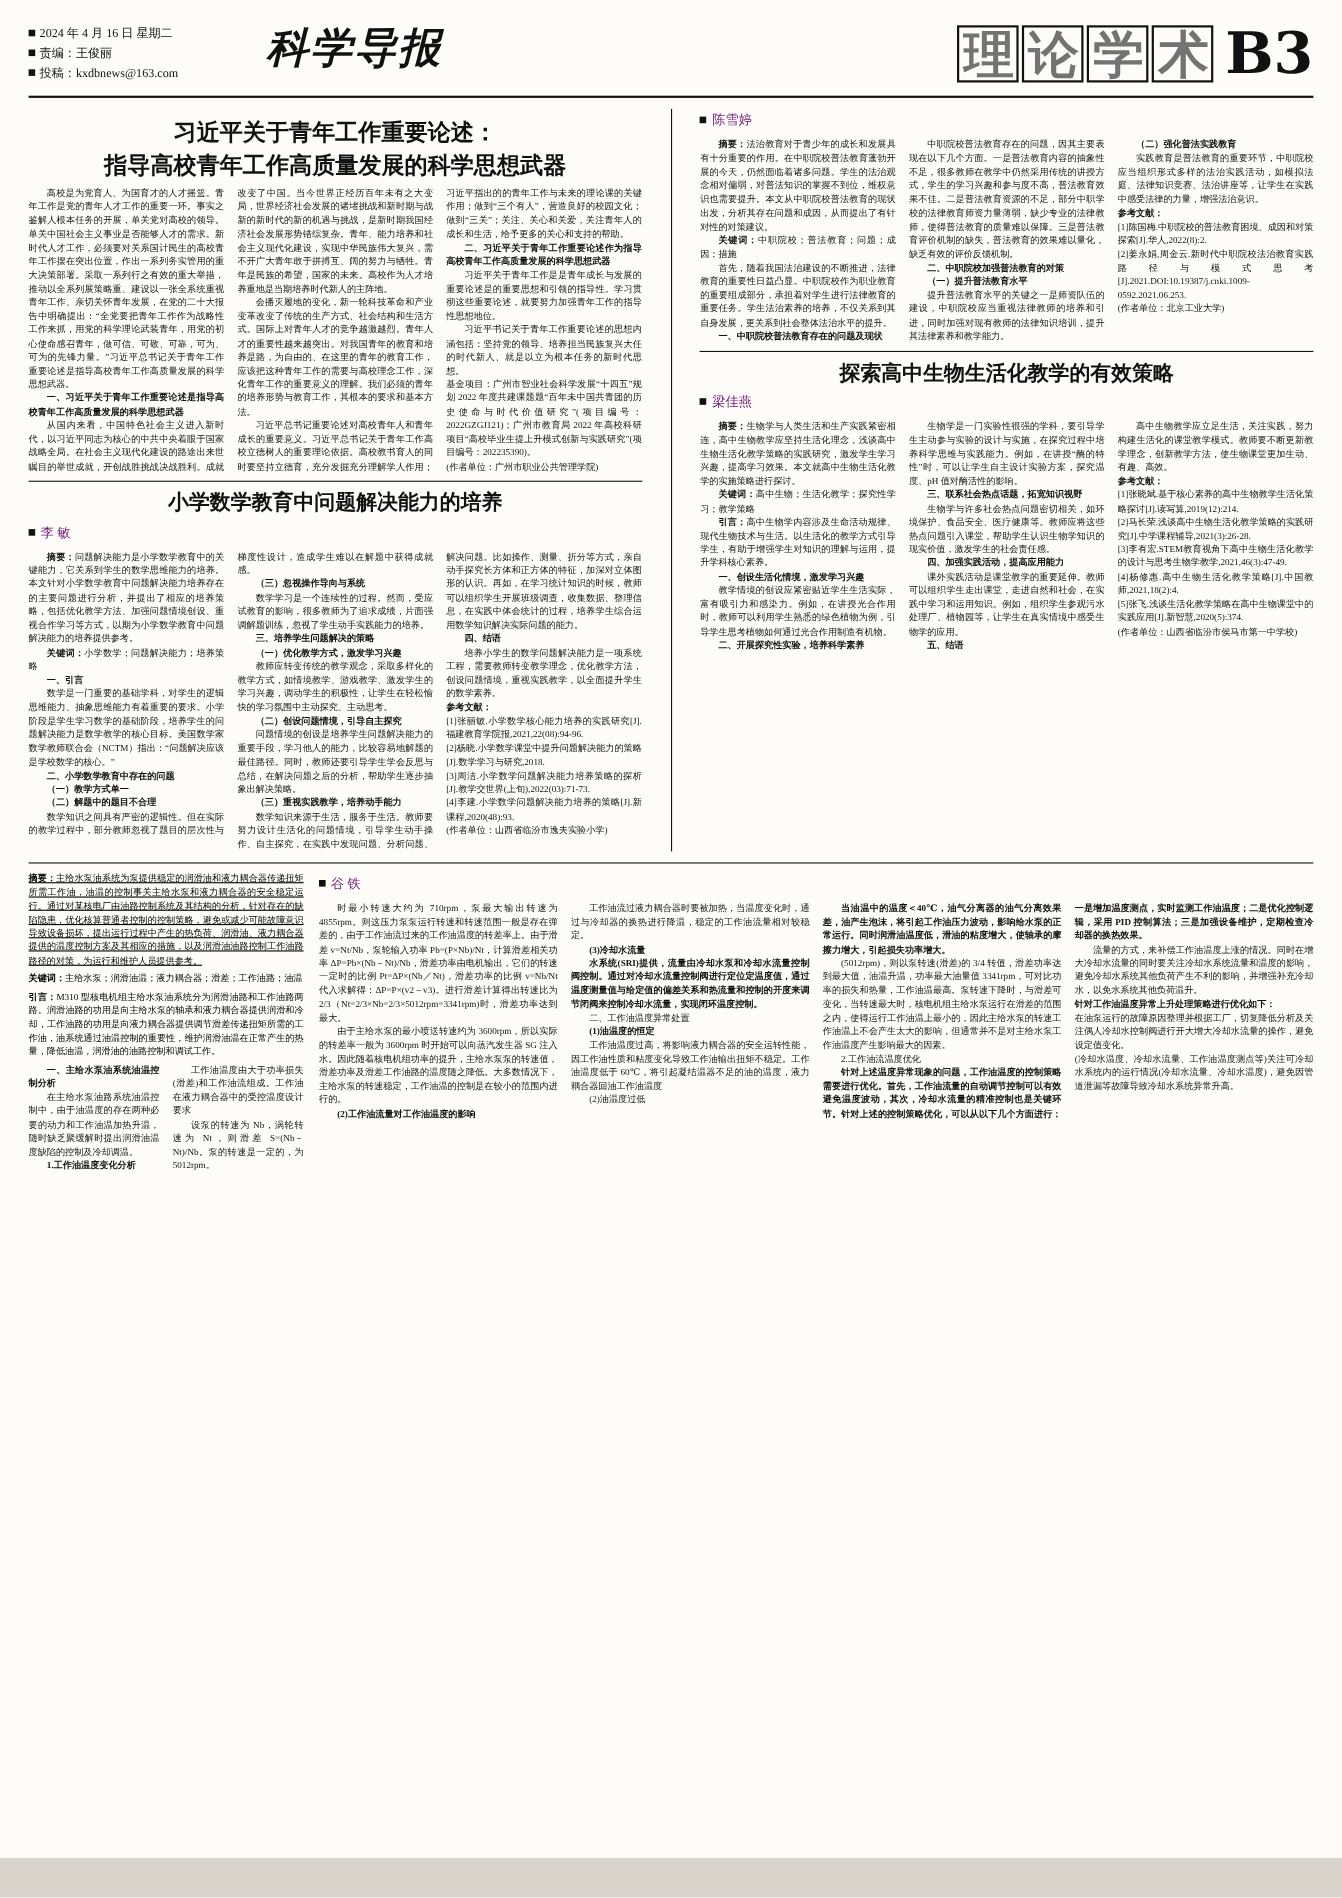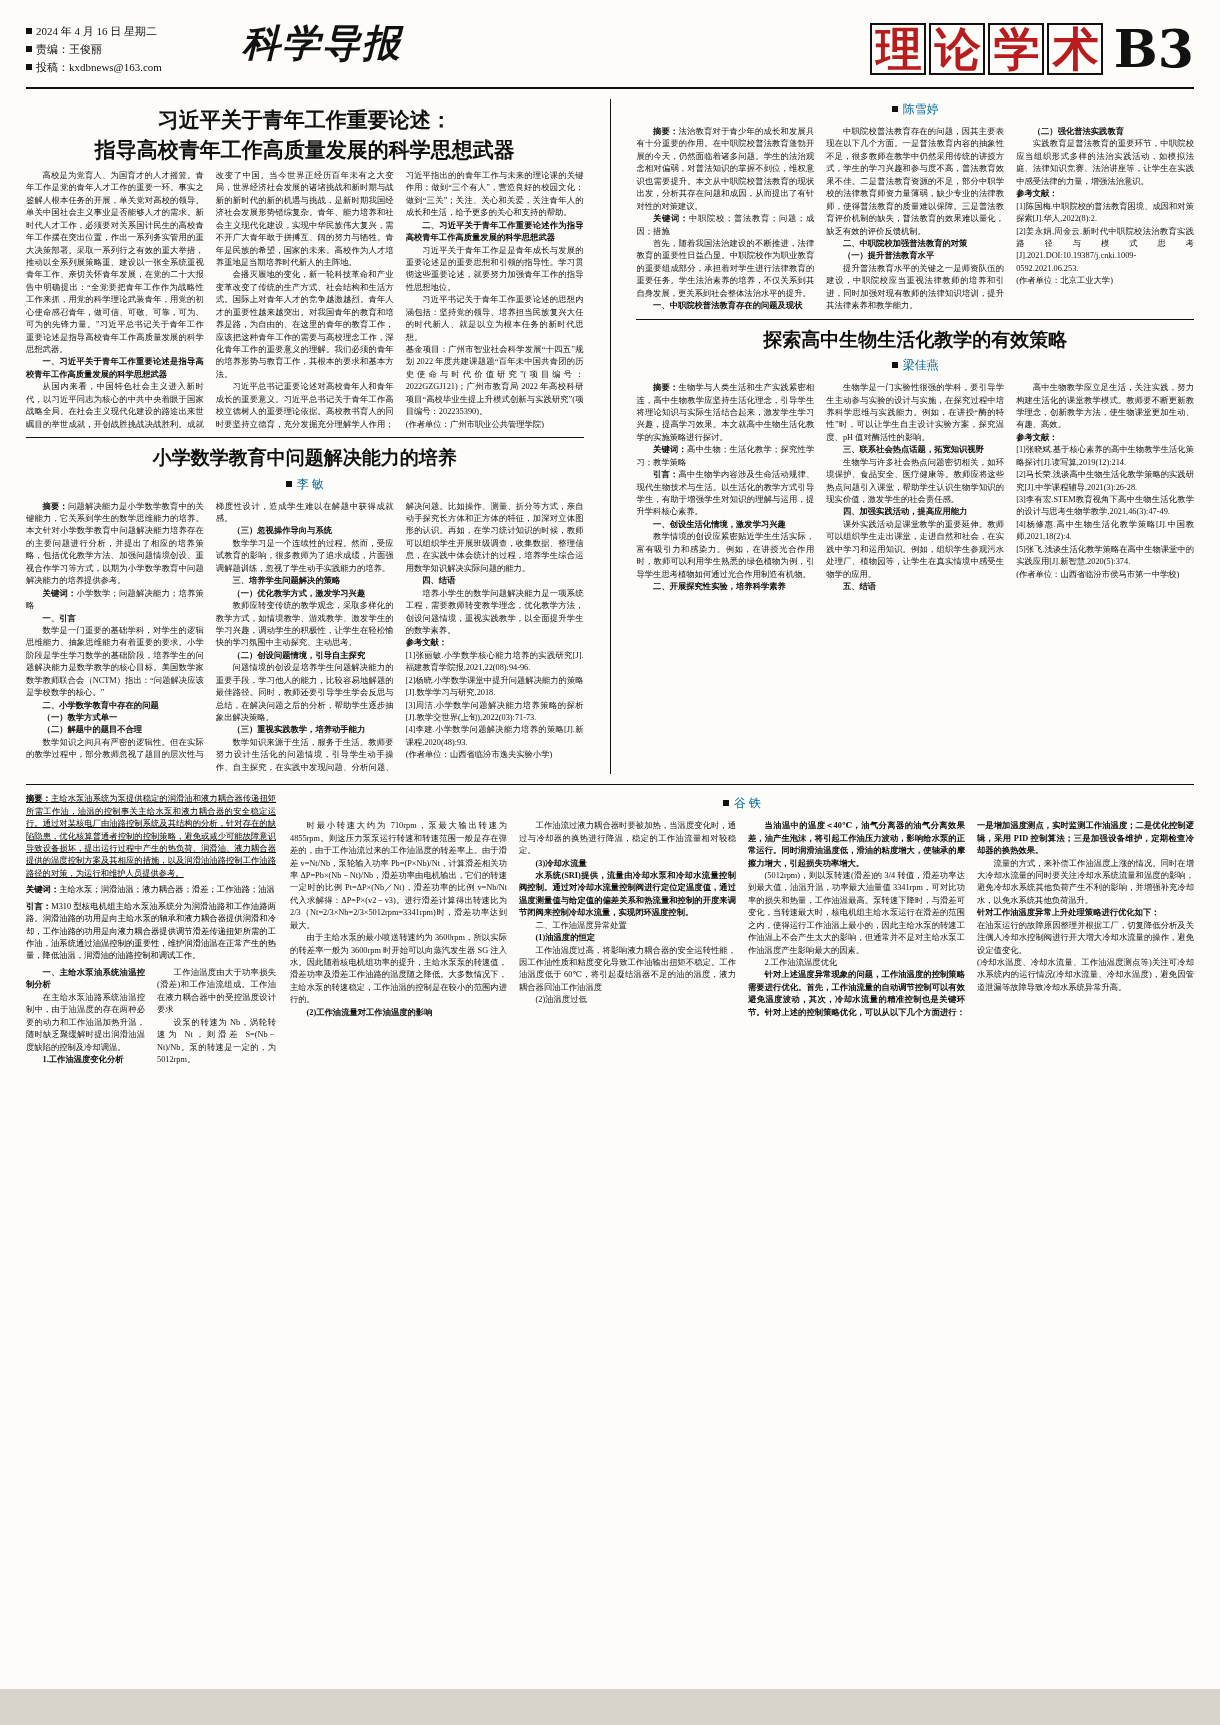--- a/index.html
+++ b/index.html
@@ -6,31 +6,31 @@
   body{font-family:"Liberation Serif","DejaVu Serif",serif;}
   .page{width:1220px;height:1689px;background:#fdfcf8;position:relative;box-sizing:border-box;padding:18px 26px 10px 26px;}
   
   .masthead{display:flex;align-items:flex-start;justify-content:space-between;border-bottom:2px solid #111;padding-bottom:8px;}
   .mast-left{font-size:11px;line-height:1.65;color:#111;padding-top:4px;width:210px;}
   .mast-left div{white-space:nowrap;}
   .mast-left .sq{display:inline-block;width:6px;height:6px;background:#111;margin-right:4px;vertical-align:1px;}
   .mast-mid{flex:1;text-align:left;padding-left:6px;}
   .mast-title{font-family:"DejaVu Serif",serif;font-size:38px;font-weight:700;letter-spacing:2px;color:#111;font-style:italic;}
   .mast-right{display:flex;align-items:center;gap:0;}
-  .lunwen{font-size:46px;font-weight:700;letter-spacing:-2px;color:#b91c1c;font-family:"DejaVu Serif",serif;}
+  .lunwen{font-size:46px;font-weight:700;letter-spacing:-2px;color:#737373;font-family:"DejaVu Serif",serif;}
   .lunwen span{display:inline-block;border:2px solid #111;padding:0 4px;margin-right:3px;line-height:1.05;}
   .pagecode{font-size:52px;font-weight:700;margin-left:8px;font-family:"DejaVu Serif",serif;color:#111;}
   
   .rule{border-top:1px solid #111;margin:6px 0;}
   .main-two{display:flex;gap:18px;margin-top:10px;}
   .half{width:574px;}
   .divider-v{width:1px;background:#111;margin:0 8px;}
   h1.art-title{font-size:21px;font-weight:700;text-align:center;line-height:1.45;margin:6px 0 4px 0;color:#111;}
   h2.art-title-sm{font-size:19px;font-weight:700;text-align:center;line-height:1.45;margin:6px 0 4px 0;color:#111;}
-  .byline{text-align:center;font-size:12px;margin:2px 0 8px 0;color:#0369a1;}
+  .byline{font-size:12px;margin:2px 0 8px 0;color:#701a75;}
   .byline .sq{display:inline-block;width:6px;height:6px;background:#111;margin-right:5px;vertical-align:1px;}
   .cols3{column-count:3;column-gap:12px;column-rule:none;font-size:8.3px;line-height:1.5;text-align:justify;color:#111;}
   .cols2{column-count:2;column-gap:12px;font-size:8.3px;line-height:1.5;text-align:justify;color:#111;}
   .cols4{column-count:4;column-gap:12px;font-size:8.3px;line-height:1.5;text-align:justify;color:#111;}
   .cols3 p,.cols2 p,.cols4 p{margin:0 0 0 0;text-indent:2em;}
   .cols3 p.nohang,.cols2 p.nohang,.cols4 p.nohang{text-indent:0;}
   .sec-h{font-weight:700;text-indent:0;}
   .kw{text-indent:0;}
   .bottom-block{margin-top:10px;border-top:1px solid #111;padding-top:8px;}
   .small{font-size:8.3px;line-height:1.5;}
@@ -139,21 +139,21 @@
           <p class="nohang">(作者单位：北京工业大学)</p>
         </div>
       </div>
 
       <div class="rule"></div>
 
       <div>
         <h2 class="art-title-sm">探索高中生物生活化教学的有效策略</h2>
         <div class="byline"><span class="sq"></span><span>梁佳燕</span></div>
         <div class="cols3">
-          <p class="kw"><b class="label-b">摘要：</b><span>生物学与人类生活和生产实践紧密相连，高中生物教学应坚持生活化理念，引导学生将理论知识与实际生活结合起来，激发学生学习兴趣，提高学习效果。本文就高中生物生活化教学的实施策略进行探讨。</span></p>
+          <p class="kw"><b class="label-b">摘要：</b><span>生物学与人类生活和生产实践紧密相连，高中生物教学应坚持生活化理念，浅谈高中生物生活化教学策略的实践研究，激发学生学习兴趣，提高学习效果。本文就高中生物生活化教学的实施策略进行探讨。</span></p>
           <p class="kw"><b class="label-b">关键词：</b><span>高中生物；生活化教学；探究性学习；教学策略</span></p>
           <p class="kw"><b class="label-b">引言：</b><span>高中生物学内容涉及生命活动规律、现代生物技术与生活。以生活化的教学方式引导学生，有助于增强学生对知识的理解与运用，提升学科核心素养。</span></p>
           <p class="sec-h">一、创设生活化情境，激发学习兴趣</p>
           <p>教学情境的创设应紧密贴近学生生活实际，富有吸引力和感染力。例如，在讲授光合作用时，教师可以利用学生熟悉的绿色植物为例，引导学生思考植物如何通过光合作用制造有机物。</p>
           <p class="sec-h">二、开展探究性实验，培养科学素养</p>
           <p>生物学是一门实验性很强的学科，要引导学生主动参与实验的设计与实施，在探究过程中培养科学思维与实践能力。例如，在讲授“酶的特性”时，可以让学生自主设计实验方案，探究温度、pH 值对酶活性的影响。</p>
           <p class="sec-h">三、联系社会热点话题，拓宽知识视野</p>
           <p>生物学与许多社会热点问题密切相关，如环境保护、食品安全、医疗健康等。教师应将这些热点问题引入课堂，帮助学生认识生物学知识的现实价值，激发学生的社会责任感。</p>
           <p class="sec-h">四、加强实践活动，提高应用能力</p>
           <p>课外实践活动是课堂教学的重要延伸。教师可以组织学生走出课堂，走进自然和社会，在实践中学习和运用知识。例如，组织学生参观污水处理厂、植物园等，让学生在真实情境中感受生物学的应用。</p>

